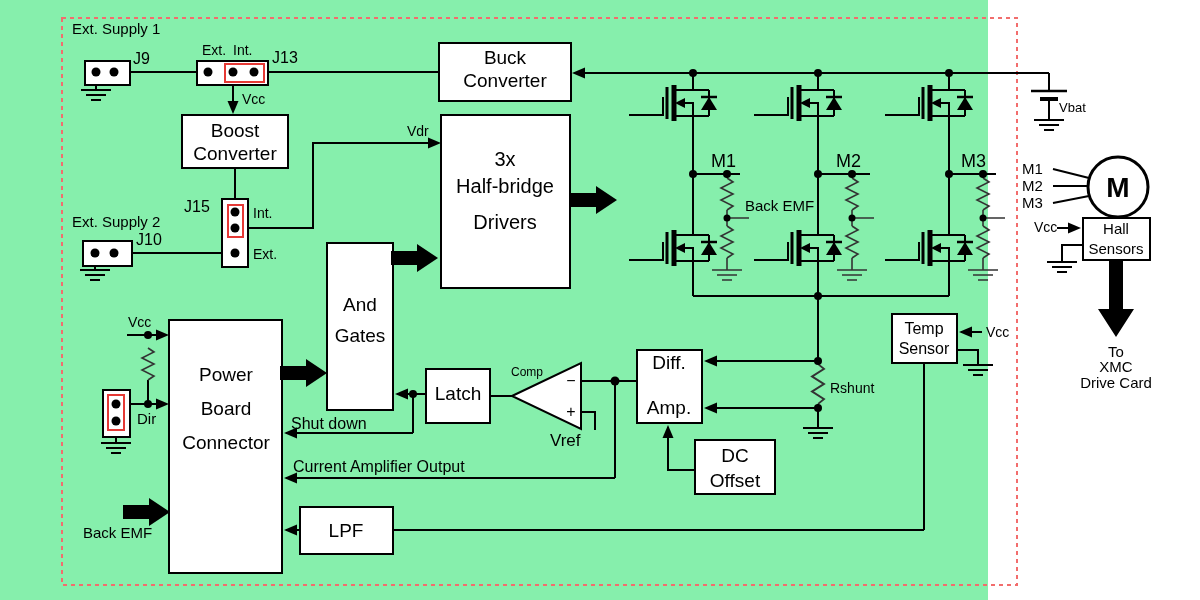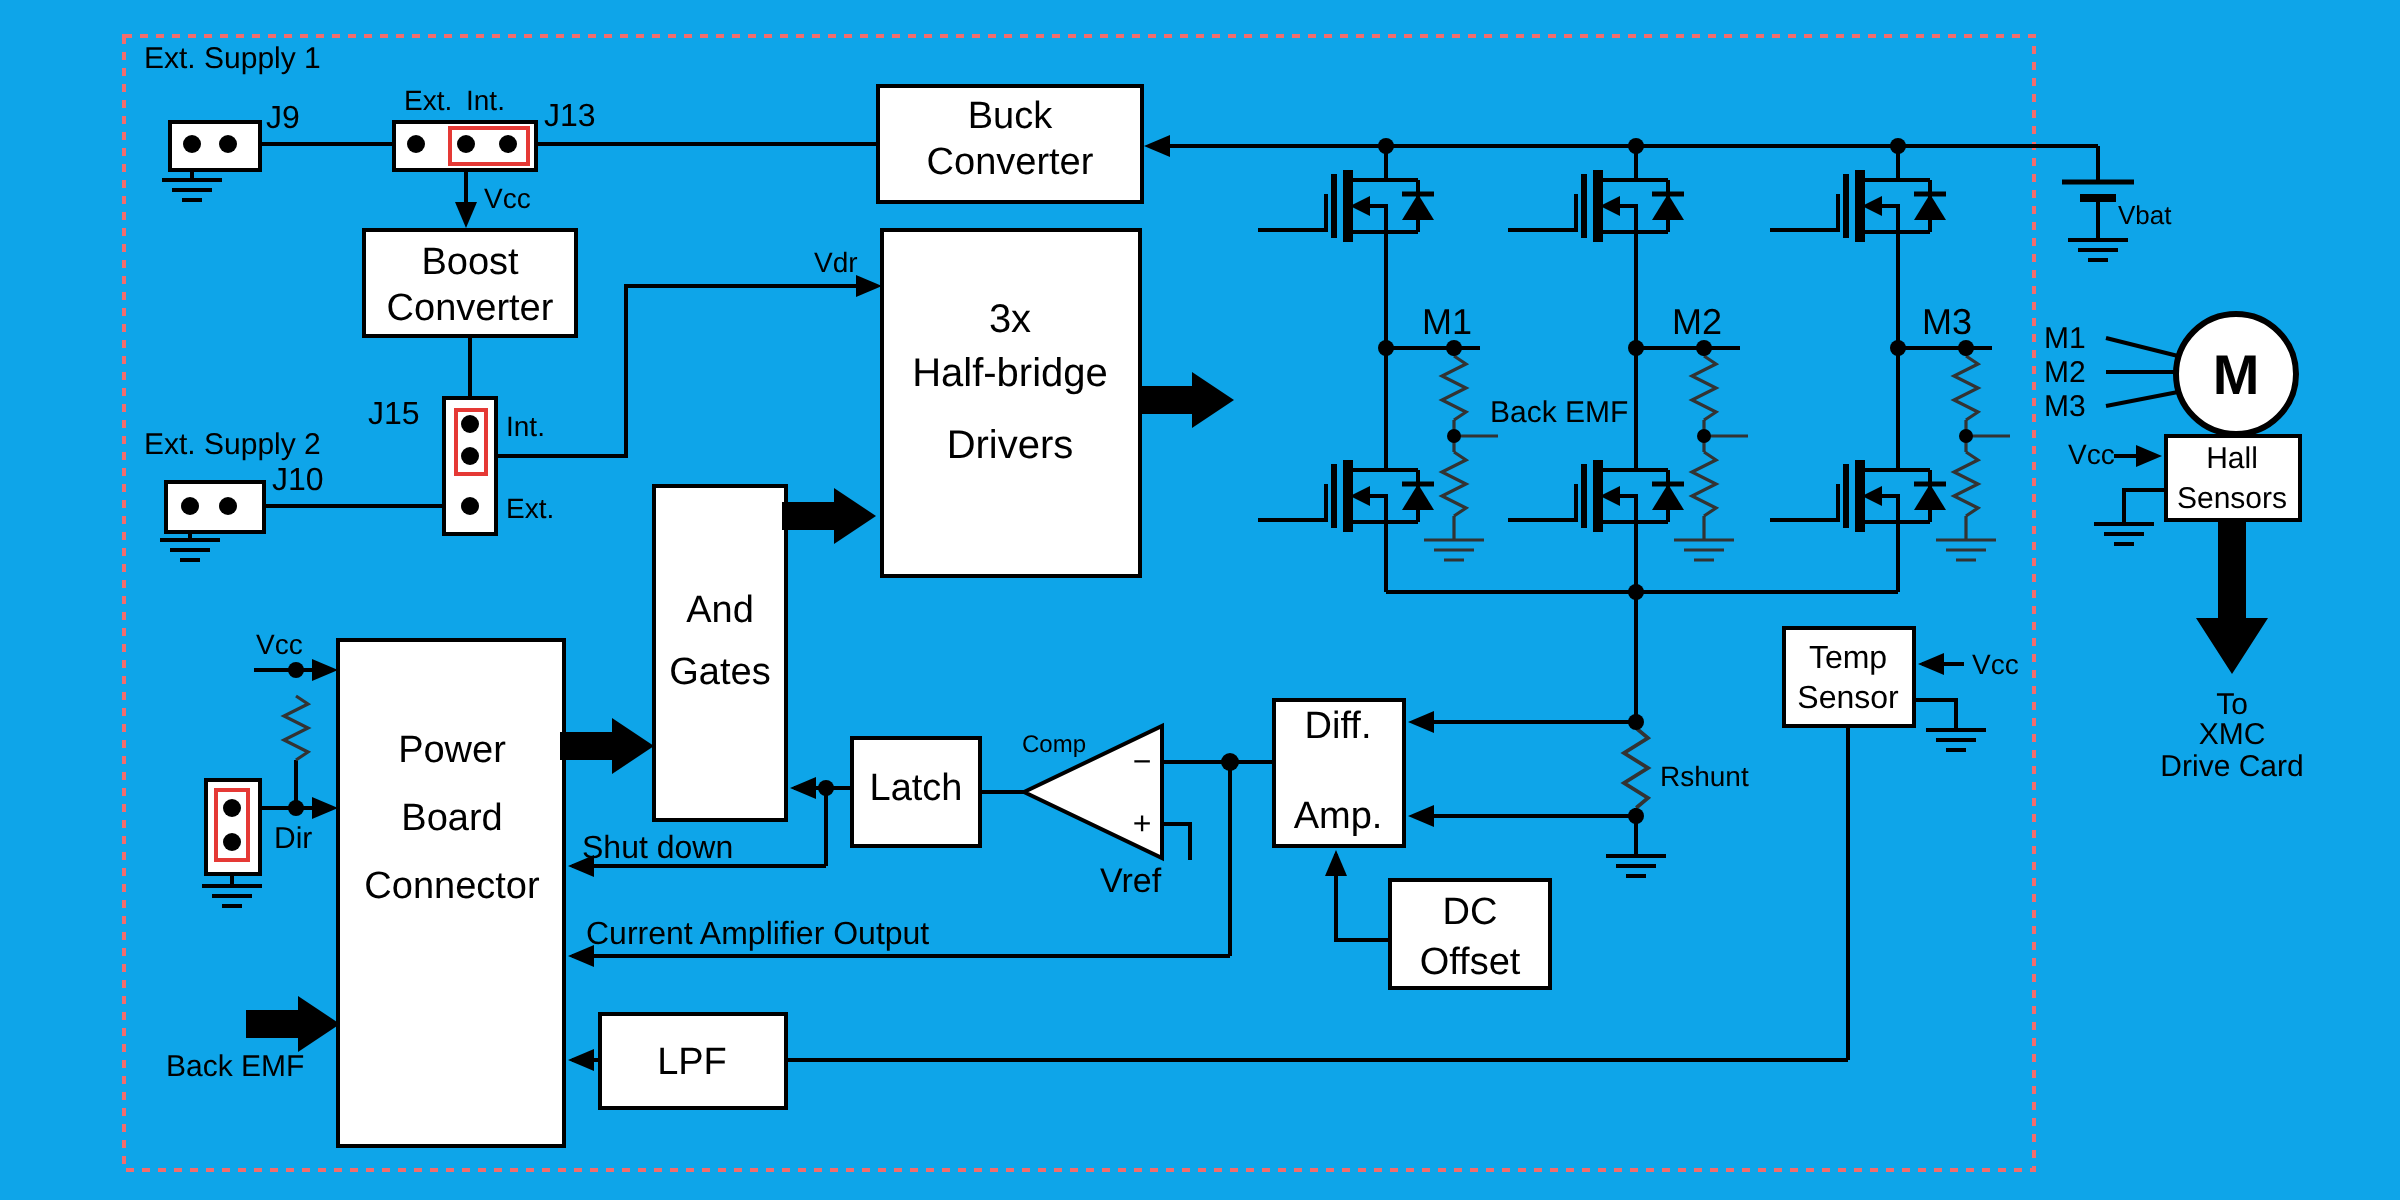--- a/index.html
+++ b/index.html
@@ -1,16 +1,16 @@
 <!DOCTYPE html>
 <html><head>
 <meta charset="utf-8">
 <style>
   html,body{margin:0;padding:0;background:#fff;}
-  .stage{width:1200px;height:600px;position:relative;background:#0ea5e9;text-decoration:underline;}
+  .stage{width:988px;height:600px;position:relative;background:#86efac;text-decoration:underline;}
   svg{display:block;}
   text{font-family:"Liberation Sans","DejaVu Sans",sans-serif;fill:#000;}
   .mid{text-anchor:middle;}
   .t12{font-size:12px}.t13{font-size:13px}.t14{font-size:14px}.t15{font-size:15px}
   .t16{font-size:16px}.t17{font-size:17px}.t18{font-size:18px}.t19{font-size:19px}
   .t20{font-size:20px}.t28{font-size:28px;font-weight:bold}
   .wire{stroke:#000;stroke-width:2;fill:none}
   .thin{stroke:#333;stroke-width:1.6;fill:none}
   .w25{stroke:#000;stroke-width:2.5;fill:none}
   .w3{stroke:#000;stroke-width:3;fill:none}

